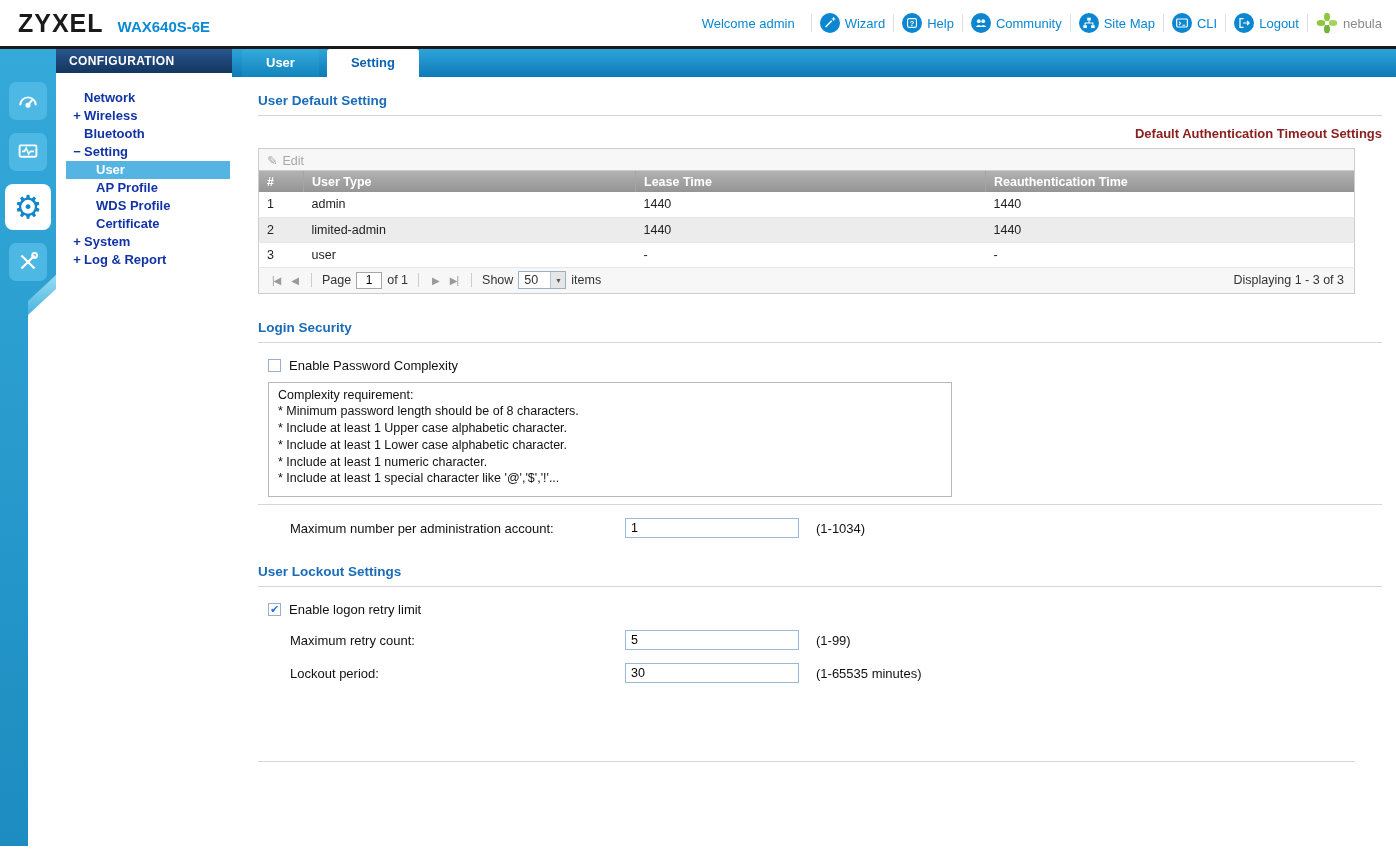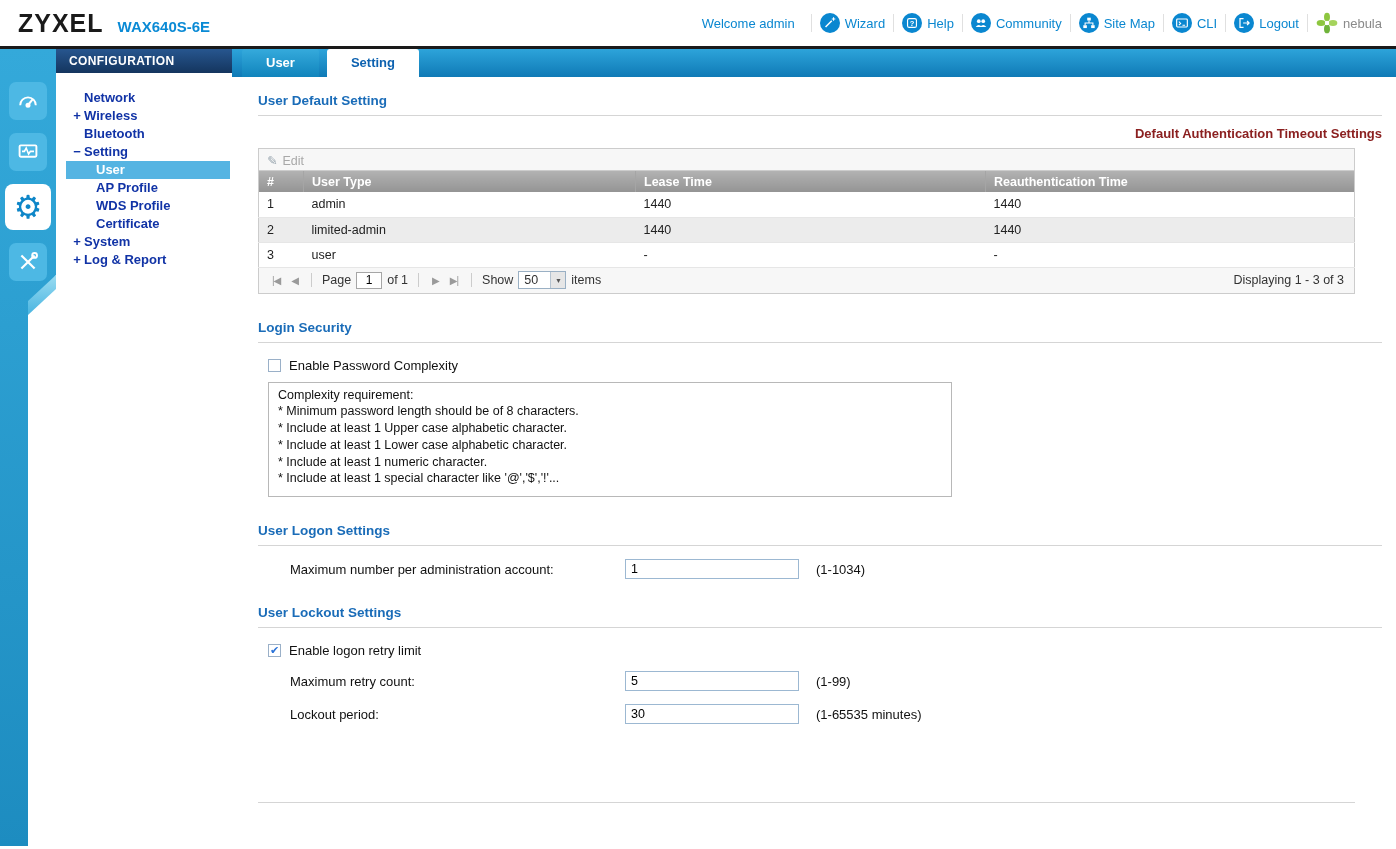--- a/index.html
+++ b/index.html
@@ -353,21 +353,20 @@
       </div>
       <div class="complexity">
         <div>Complexity requirement:</div>
         <div>* Minimum password length should be of 8 characters.</div>
         <div>* Include at least 1 Upper case alphabetic character.</div>
         <div>* Include at least 1 Lower case alphabetic character.</div>
         <div>* Include at least 1 numeric character.</div>
         <div>* Include at least 1 special character like '@','$','!'...</div>
       </div>
 
-      <h2 class="sec-title mt">User Logon Settings</h2>
       <hr class="sep">
       <div class="field-row">
         <span class="field-label">Maximum number per administration account:</span>
         <input class="field-input" value="1" style="">
         <span class="field-hint">(1-1034)</span>
       </div>
 
       <h2 class="sec-title mt">User Lockout Settings</h2>
       <hr class="sep">
       <div class="cb-row">

